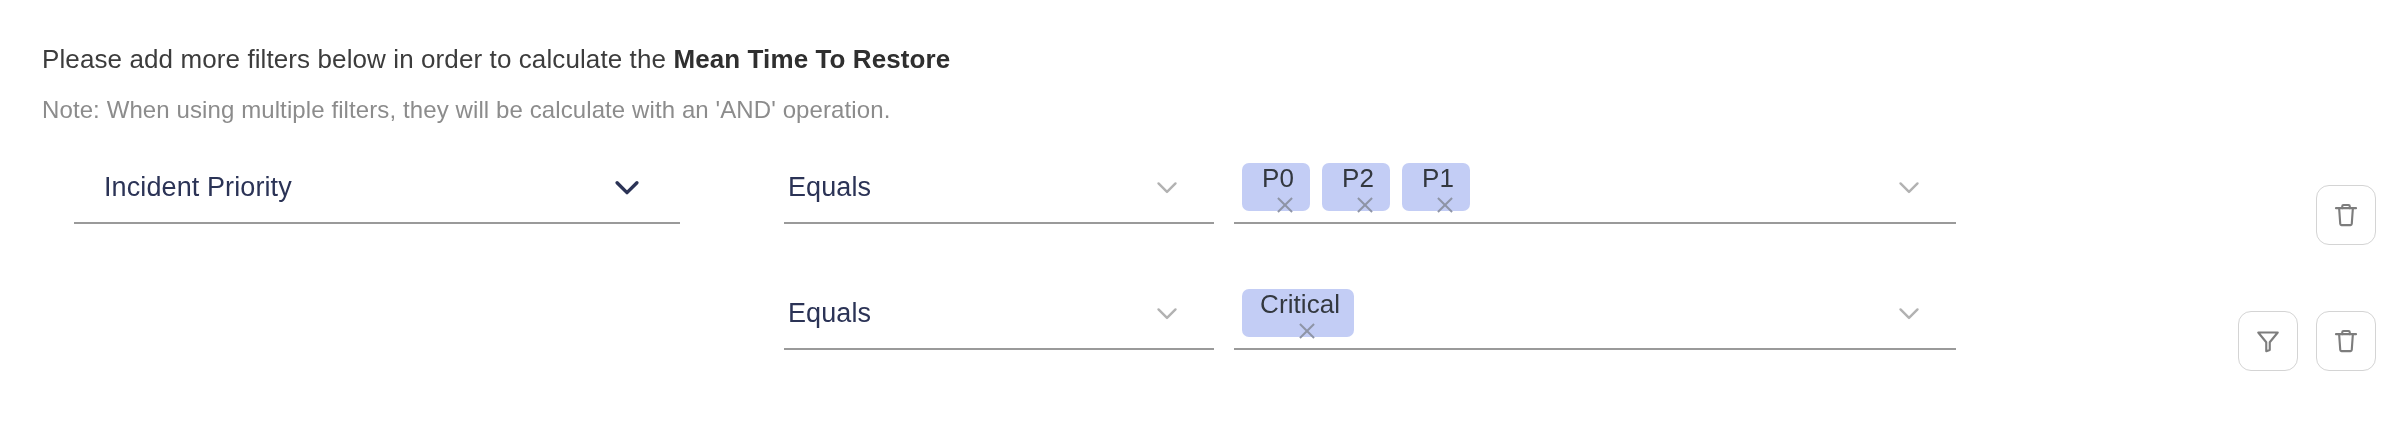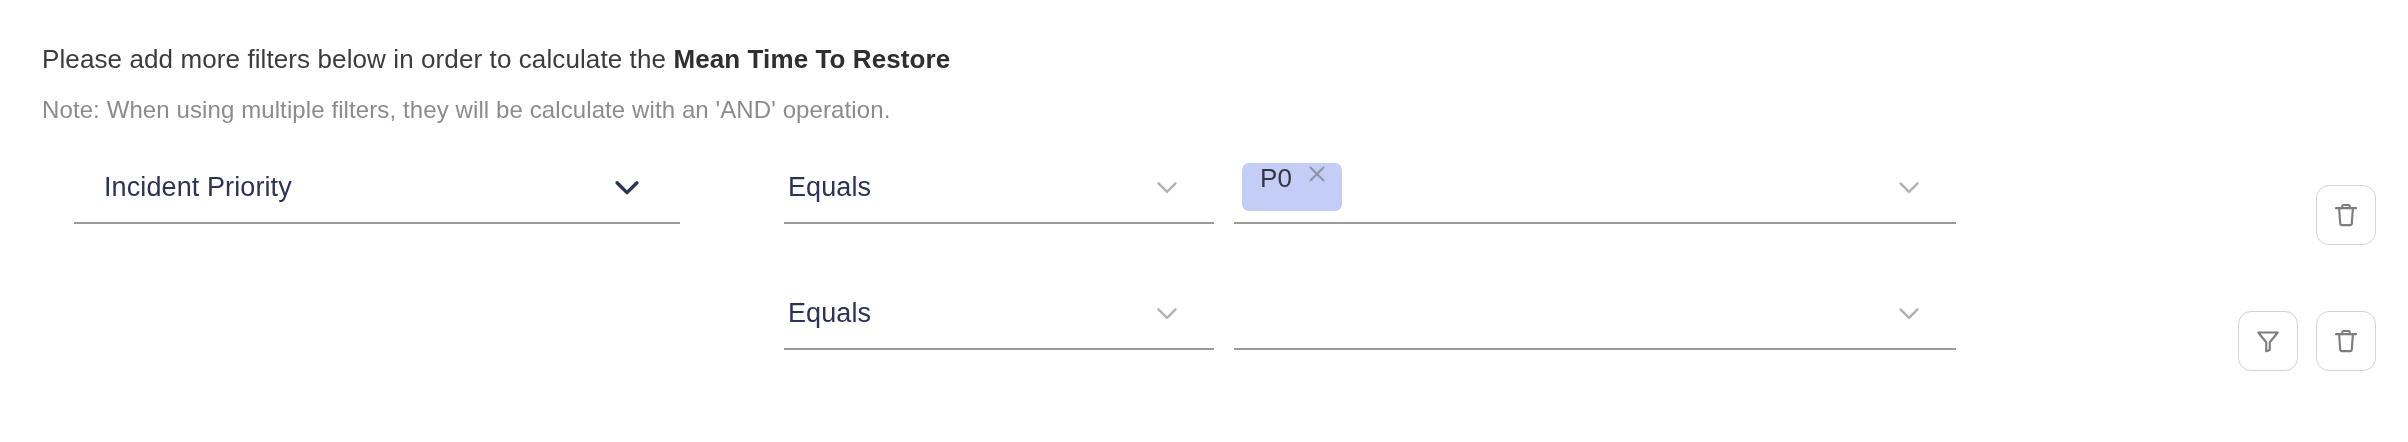--- a/index.html
+++ b/index.html
@@ -114,26 +114,27 @@
   
   .chips {
     display: flex;
     align-items: center;
     gap: 12px;
     margin-left: 8px;
     padding-right: 90px;
   }
   .chip {
     display: inline-flex;
-    align-items: flex-start;
+    align-items: center;
     background: #c3cdf5;
     border-radius: 7px;
     height: 48px;
     padding: 0 14px 0 18px;
     box-sizing: border-box;
+    flex-direction: column;
   }
   .chip-label {
     font-size: 26px;
     color: #33383f;
     white-space: nowrap;
     letter-spacing: 0.1px;
   }
   .chip-remove {
     margin-left: 14px;
     width: 22px;
@@ -221,20 +222,28 @@
             </svg>
         </span>
       </div>
 
       <div class="field col-val">
         <div class="chips">
           <span class="chip">
             <span class="chip-label">P0</span>
             <span class="chip-remove"></span>
           </span>
+          <span class="chip">
+            <span class="chip-label">P2</span>
+            <span class="chip-remove"></span>
+          </span>
+          <span class="chip">
+            <span class="chip-label">P1</span>
+            <span class="chip-remove"></span>
+          </span>
         </div>
         <span class="chev chev-light">
           <svg viewBox="0 0 24 24">
               <path d="M6 9.5 L12 15.5 L18 9.5"></path>
             </svg>
         </span>
       </div>
 
       <div class="row-actions">
         <button class="icon-btn">
@@ -254,20 +263,26 @@
       <div class="field col-op">
         <span class="field-text">Equals</span>
         <span class="chev chev-light">
           <svg viewBox="0 0 24 24">
               <path d="M6 9.5 L12 15.5 L18 9.5"></path>
             </svg>
         </span>
       </div>
 
       <div class="field col-val">
+        <div class="chips">
+          <span class="chip">
+            <span class="chip-label">Critical</span>
+            <span class="chip-remove"></span>
+          </span>
+        </div>
         <span class="chev chev-light">
           <svg viewBox="0 0 24 24">
               <path d="M6 9.5 L12 15.5 L18 9.5"></path>
             </svg>
         </span>
       </div>
 
       <div class="row-actions">
         <button class="icon-btn">
           <svg width="30" height="30" viewBox="0 0 24 24">

